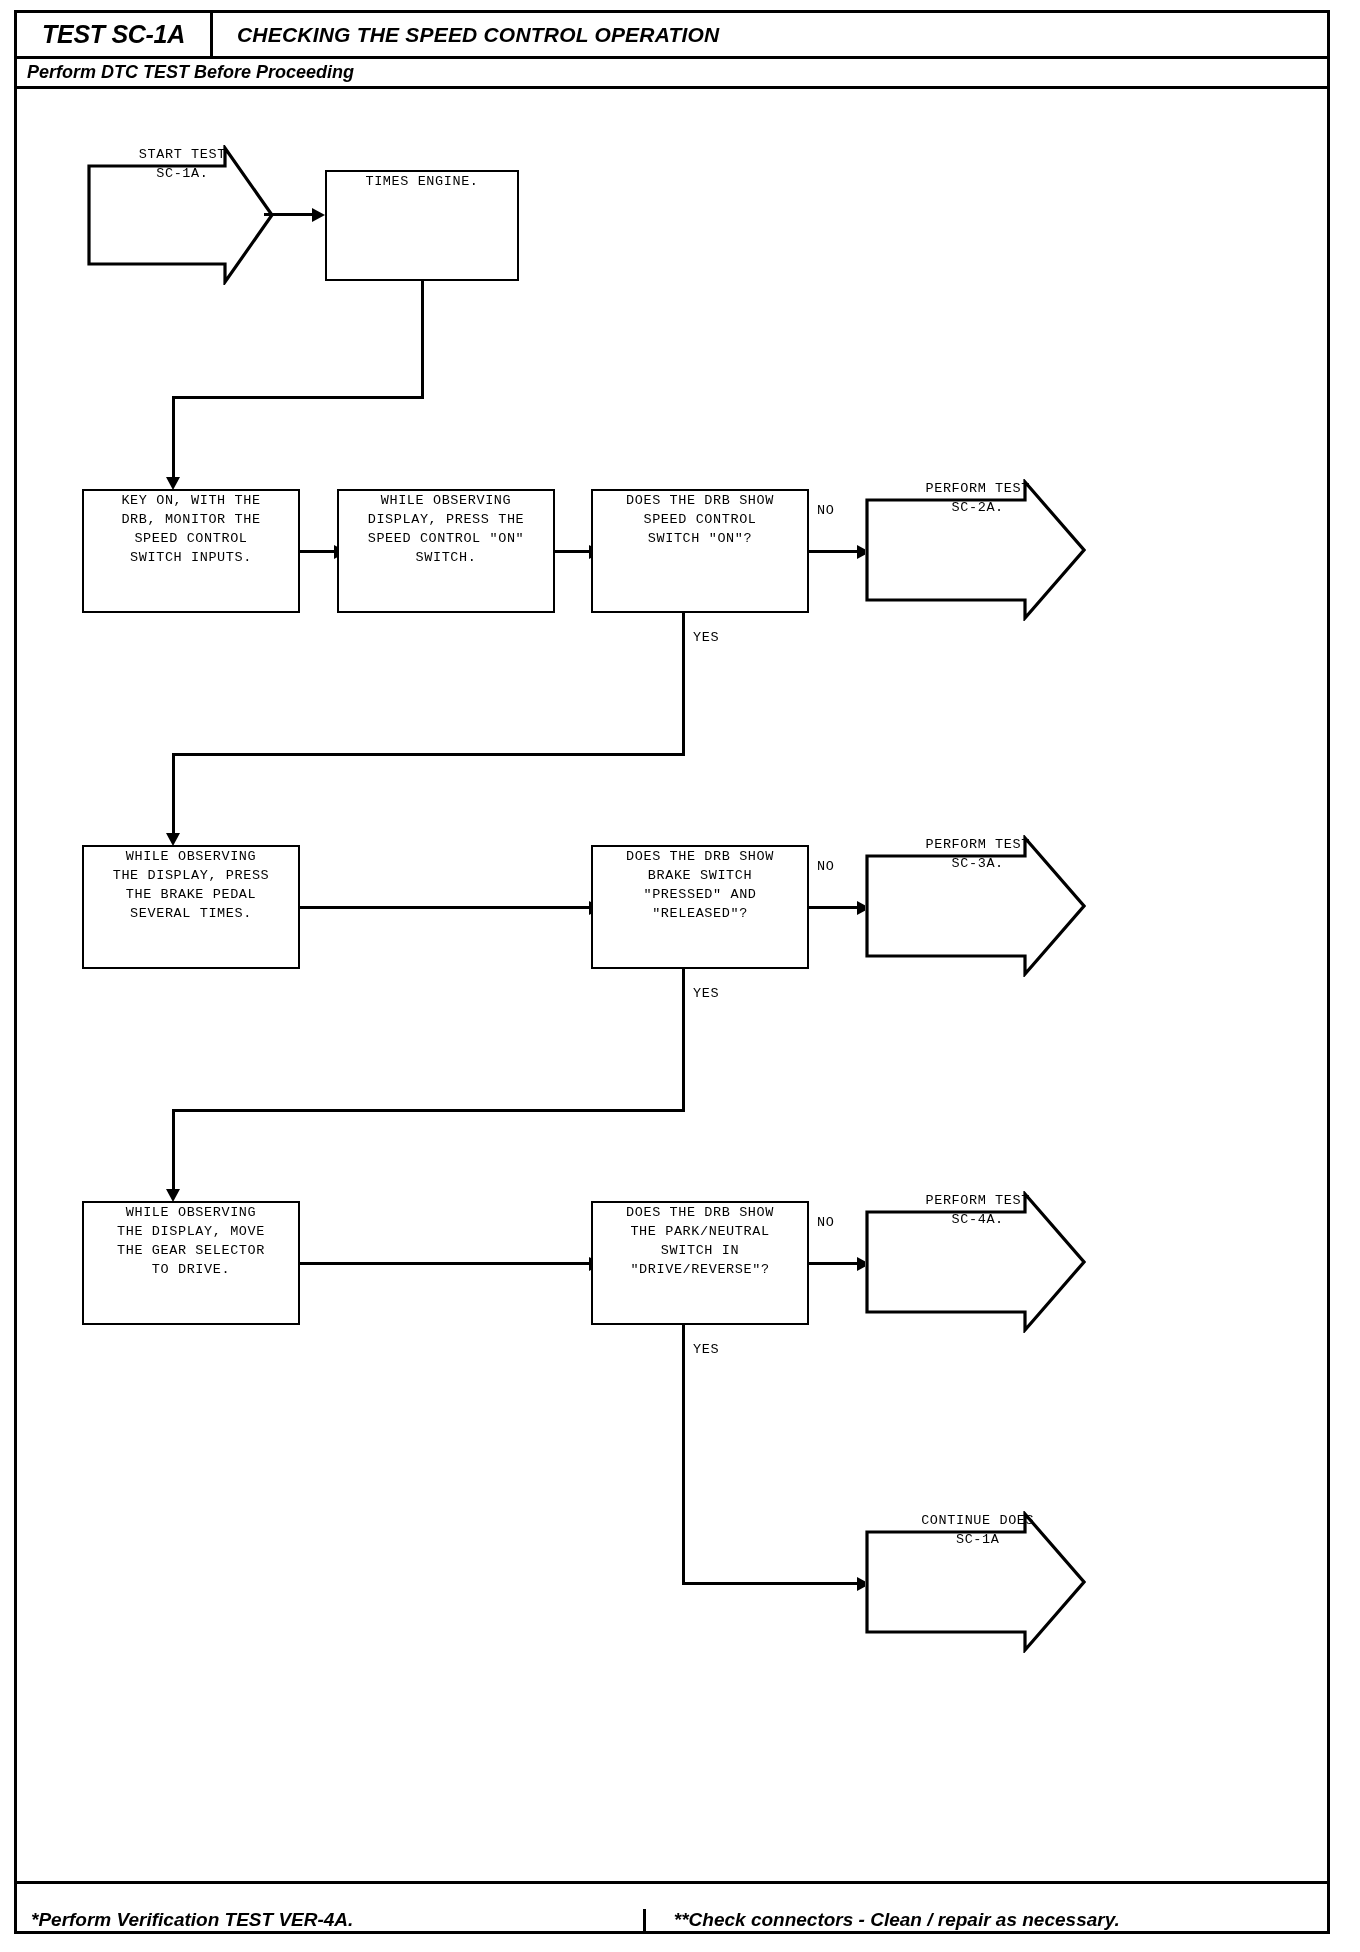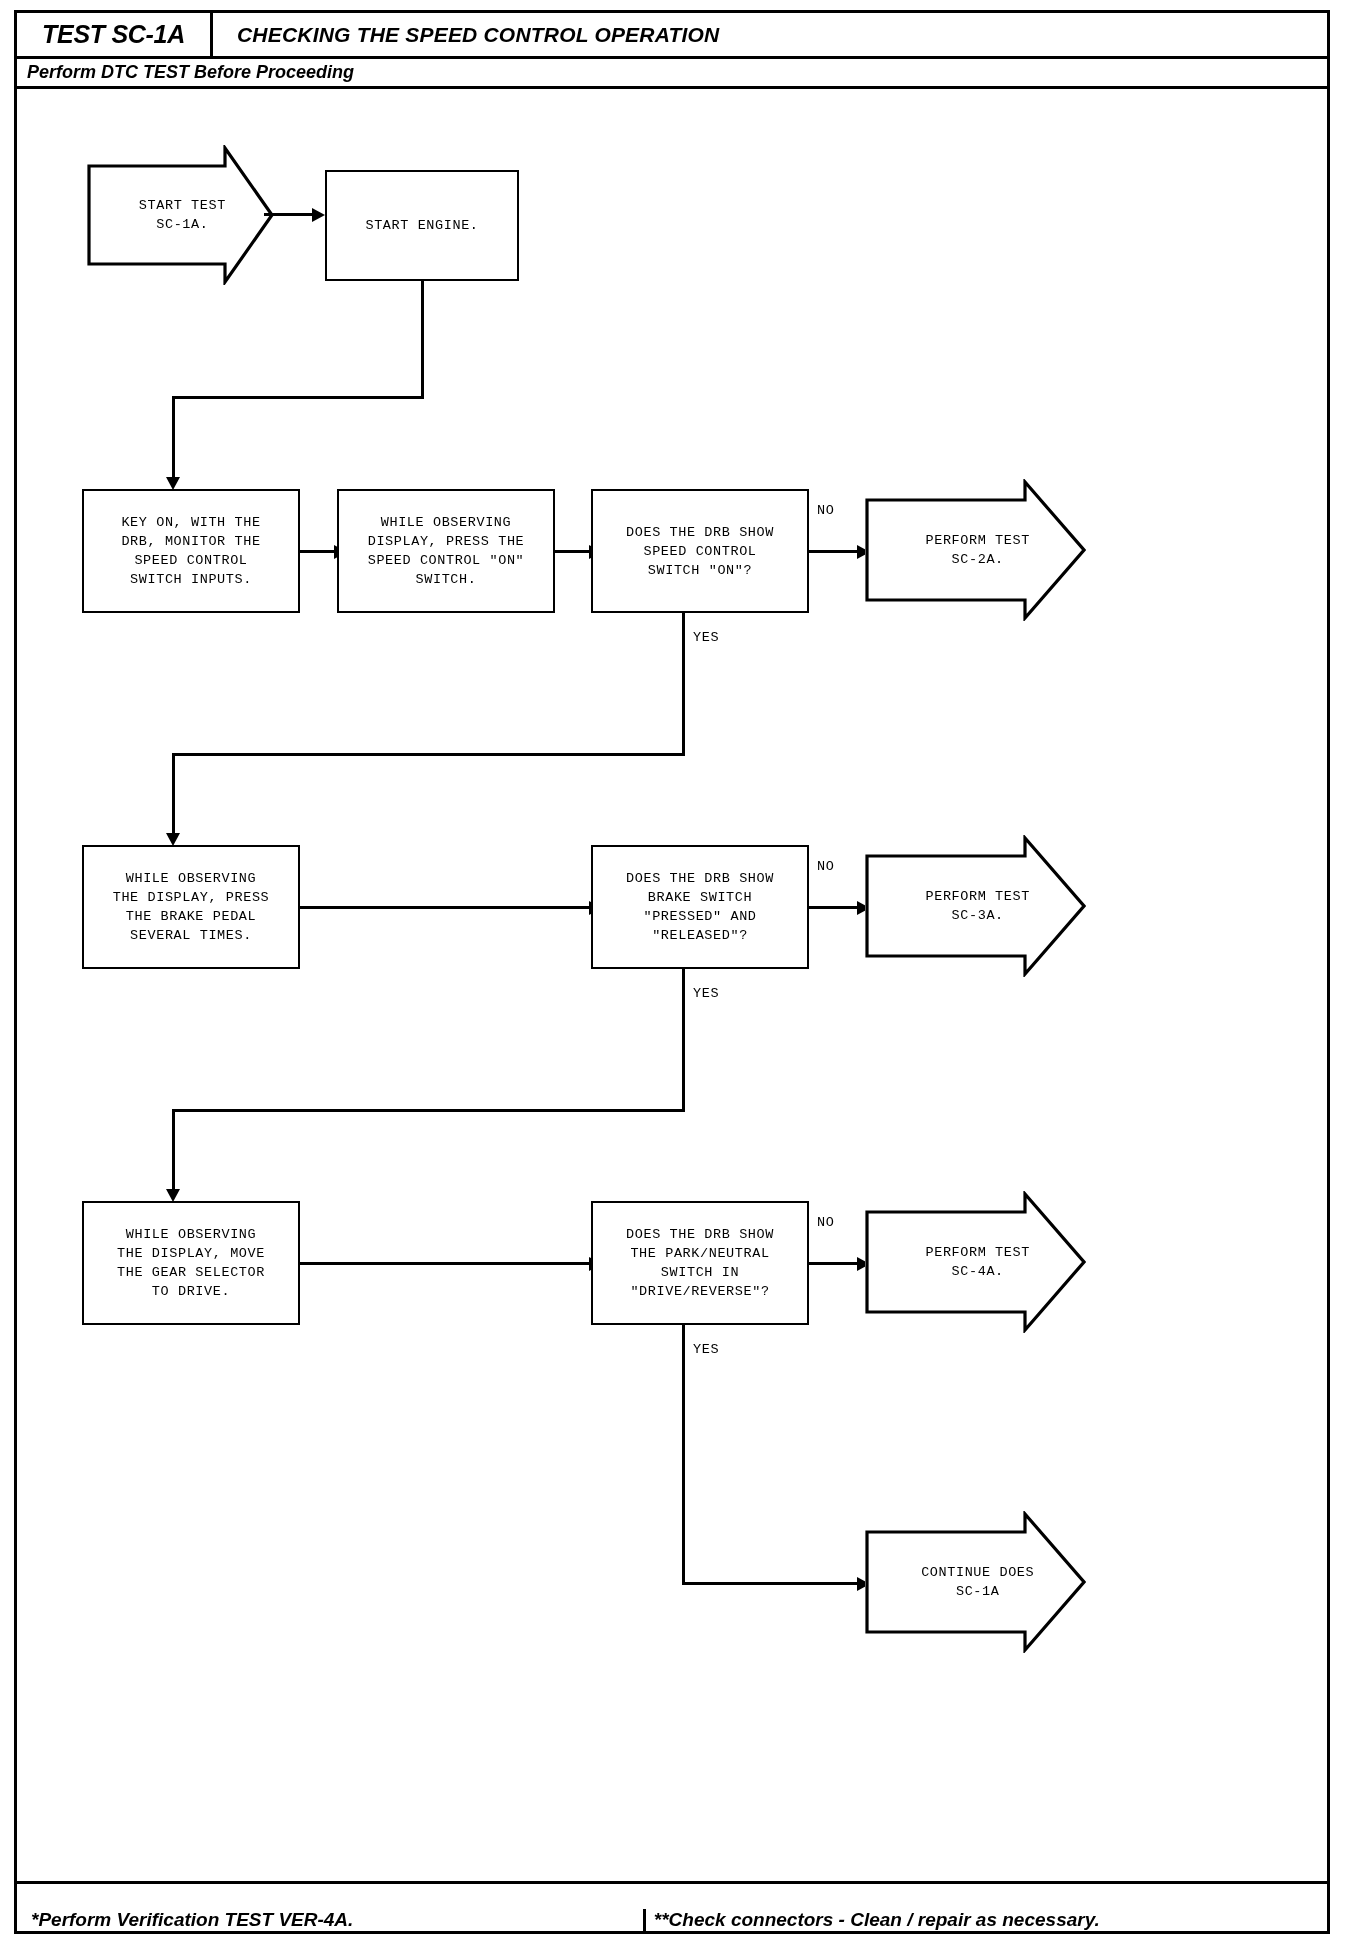--- a/index.html
+++ b/index.html
@@ -30,21 +30,21 @@
     position:relative;height:30px;border-bottom:3px solid #000;box-sizing:border-box;
     display:flex;align-items:center;padding-left:10px;
     font-weight:bold;font-size:18px;
   }
   
   .canvas{position:absolute;left:0;top:76px;width:100%;height:1750px;}
   .node{
     position:absolute;box-sizing:border-box;
     font-family:"Liberation Mono","DejaVu Sans Mono",monospace;
     font-size:13.5px;line-height:19px;letter-spacing:0.6px;
-    display:flex;align-items:center;justify-content:center;text-align:center;
+    display:flex;align-items:flex-start;justify-content:center;text-align:center;
     white-space:pre;color:#000;
   }
   .box{border:2.5px solid #000;background:#fff;}
   .arrowshape{background:#fff;}
   .arrowshape .sv{position:absolute;left:0;top:0;width:100%;height:100%;}
   .arrowshape .lbl{position:relative;z-index:2;width:74%;margin-left:2%;}
   
   .ln{position:absolute;background:#000;}
   .hln{height:2.5px;}
   .vln{width:2.5px;}
@@ -56,21 +56,21 @@
     font-size:13.5px;letter-spacing:0.6px;color:#000;
   }
   
   .ftr{
     position:absolute;left:0;bottom:0;width:100%;height:50px;
     border-top:3px solid #000;box-sizing:border-box;display:flex;align-items:flex-end;
   }
   .ftr-l{flex:0 0 48%;border-right:3px solid #000;box-sizing:border-box;
     display:flex;align-items:center;padding-left:14px;
     font-weight:bold;font-style:italic;font-size:19px;}
-  .ftr-r{flex:1;display:flex;align-items:center;padding-left:8px;
+  .ftr-r{flex:1;display:flex;align-items:center;padding-left:28px;
     font-weight:bold;font-style:italic;font-size:19px;}
 </style>
 </head>
 <body>
 
 <div class="page">
 
   <div class="hdr">
     <div class="hdr-row1">
       <div class="hdr-code">TEST SC-1A</div>
@@ -85,21 +85,21 @@
       <svg class="sv" viewBox="0 0 187 140" preserveAspectRatio="none">
         <polygon points="2,21 138,21 138,3 185,70 138,137 138,119 2,119" fill="#fff" stroke="#000" stroke-width="3.2" stroke-linejoin="miter"></polygon>
       </svg>
       <div class="lbl">START TEST
 SC-1A.</div>
     </div>
 
     <div class="ln hln" style="left:247px;top:124px;width:50px;"></div>
     <div class="ahead right" style="left:295px;top:119px;"></div>
 
-    <div class="node box" style="left:308px;top:81px;width:194px;height:111px;">START ENGINE.</div>
+    <div class="node box" style="left:308px;top:81px;width:194px;height:111px;">TIMES ENGINE.</div>
 
     <div class="ln vln" style="left:404px;top:192px;height:117px;"></div>
     <div class="ln hln" style="left:155px;top:307px;width:252px;"></div>
     <div class="ln vln" style="left:155px;top:307px;height:84px;"></div>
     <div class="ahead down" style="left:149px;top:388px;"></div>
 
     <div class="node box" style="left:65px;top:400px;width:218px;height:124px;">KEY ON, WITH THE
 DRB, MONITOR THE
 SPEED CONTROL
 SWITCH INPUTS.</div>

